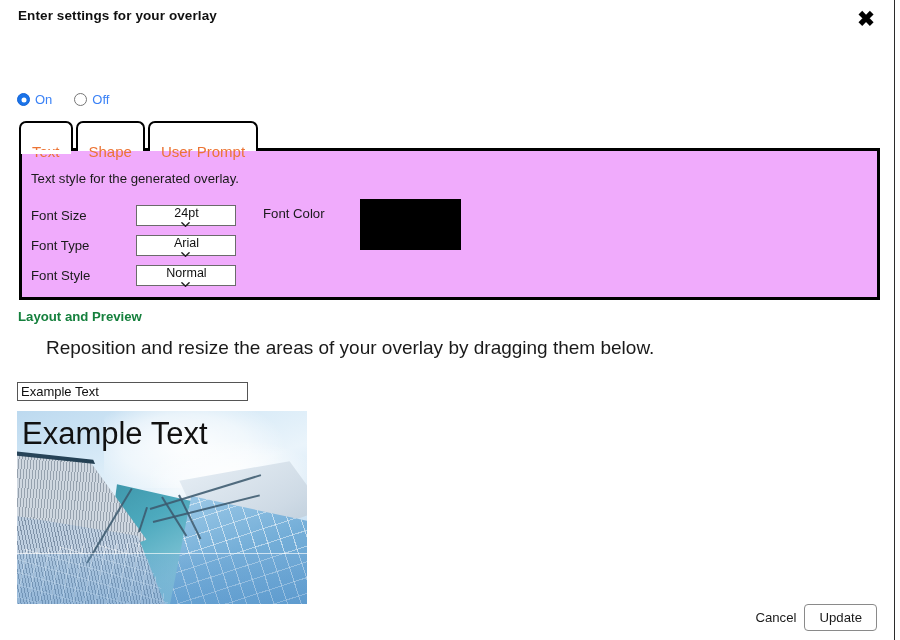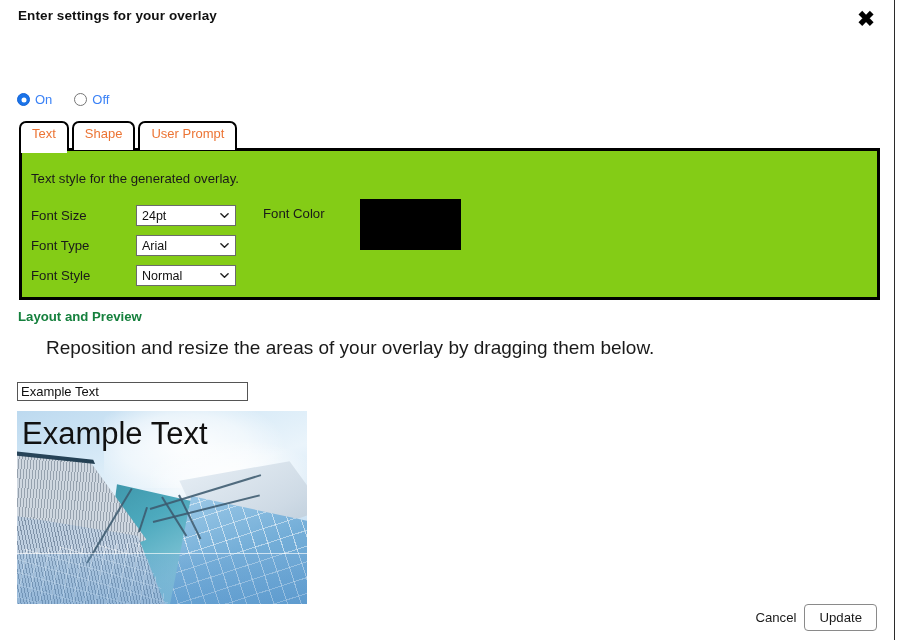--- a/index.html
+++ b/index.html
@@ -108,22 +108,22 @@
     align-items: flex-end;
     gap: 3px;
     z-index: 3;
   }
   .tab {
     border: 2px solid #000;
     border-bottom: none;
     border-radius: 7px 7px 0 0;
     background: #ffffff;
     color: #ec7434;
-    font-size: 13px;
-    padding: 4px 11px 6px 11px;
+    font-size: 15px;
+    padding: 22px 11px 6px 11px;
     line-height: 14px;
     cursor: pointer;
     position: relative;
     box-sizing: border-box;
     height: 29px;
   }
   .tab.active {
     z-index: 4;
   }
   .tab.active::after {
@@ -135,21 +135,21 @@
     background: #ffffff;
   }
 
   
   .tabpanel {
     position: absolute;
     left: 19px; top: 148px;
     width: 861px;
     height: 152px;
     border: 3px solid #000;
-    background: #84cc16;
+    background: #f0abfc;
     box-sizing: border-box;
     z-index: 2;
   }
   .panel-caption {
     position: absolute;
     left: 9px; top: 20px;
     font-size: 13.2px;
     color: #1a1a1a;
   }
 
@@ -174,20 +174,21 @@
     border: 1px solid #6b6b6b;
     background: #fff;
     box-sizing: border-box;
     display: flex;
     align-items: center;
     padding: 0 4px 0 5px;
     font-size: 12.5px;
     color: #101010;
     cursor: pointer;
     position: relative;
+    flex-direction: column;
   }
   .select-box .sel-val { flex: 1; }
   .chev {
     width: 9px; height: 9px;
     flex: none;
     margin-right: 2px;
   }
   .chev svg { display: block; }
 
   .color-label {

